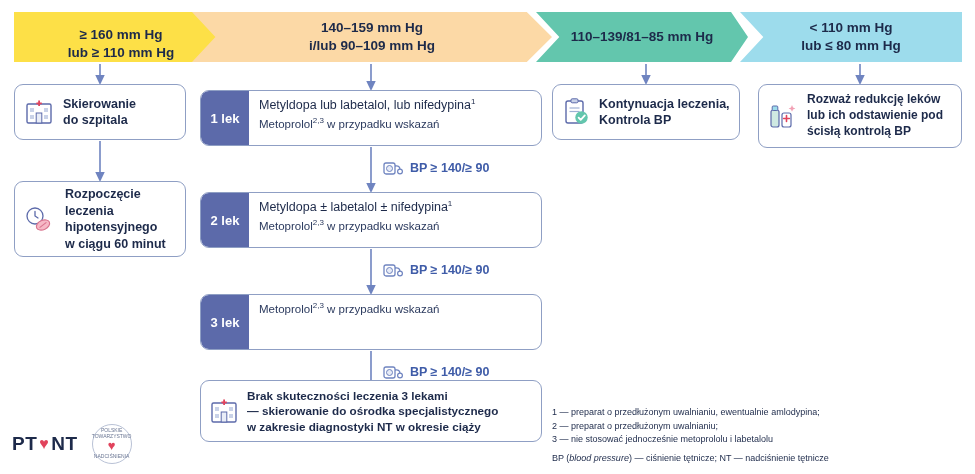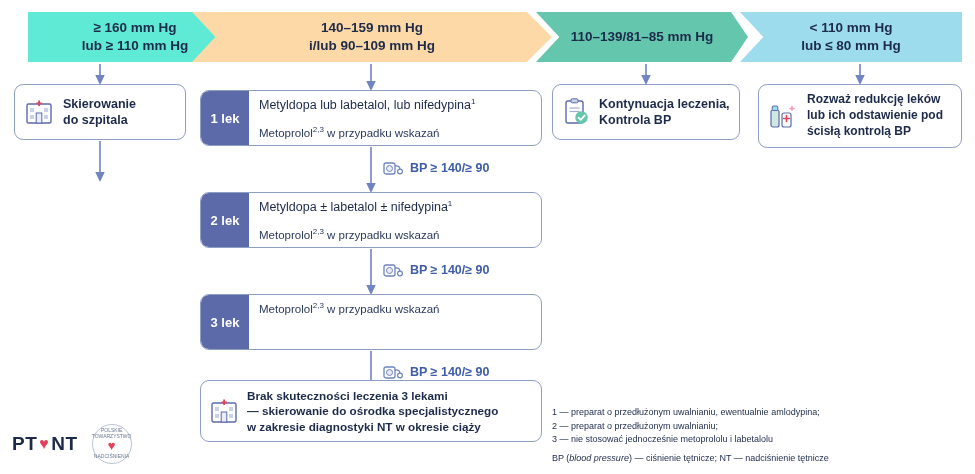--- a/index.html
+++ b/index.html
@@ -28,23 +28,24 @@
     text-align: center;
     font-weight: bold;
     font-size: 13.5px;
     line-height: 1.35;
     color: #1d2a4a;
     box-sizing: border-box;
   }
   .banner .txt { padding: 0 10px; }
 
   .b1 {
-    left: 28px; top: 12px; width: 214px; height: 50px;
-    background: #5eead4;
+    left: 14px; top: 12px; width: 214px; height: 50px;
+    background: #fde047;
     clip-path: polygon(0 0, 88% 0, 100% 50%, 88% 100%, 0 100%);
+    align-items: flex-end;
   }
   .b2 {
     left: 192px; top: 12px; width: 360px; height: 50px;
     background: #fcd9a6;
     clip-path: polygon(0 0, 93% 0, 100% 50%, 93% 100%, 0 100%, 6.5% 50%);
   }
   .b3 {
     left: 536px; top: 12px; width: 212px; height: 50px;
     background: #63c6ad;
     clip-path: polygon(0 0, 92% 0, 100% 50%, 92% 100%, 0 100%, 11% 50%);
@@ -113,21 +114,21 @@
     display: flex;
     align-items: center;
     justify-content: center;
     border-radius: 7px 0 0 7px;
   }
   .step .lines {
     flex: 1;
     padding: 6px 10px;
     display: flex;
     flex-direction: column;
-    justify-content: space-between;
+    justify-content: flex-start;
     gap: 4px;
   }
   .step .l1 {
     font-size: 12.5px;
     color: #1d2a4a;
   }
   .step .l2 {
     font-size: 11.5px;
     color: #2b3a5e;
   }
@@ -288,20 +289,38 @@
           <path d="M14.2 3.6h1.8v1.8h1.8v1.8h-1.8v1.8h-1.8V7.2h-1.8V5.4h1.8z" fill="#e1435c"></path>
         </svg>
       </span>
       <div class="label">
         <div>Skierowanie</div>
         <div>do szpitala</div>
       </div>
     </div>
   </div>
 
+  <div class="card left-card lc2">
+    <div class="body">
+      <span class="icon">
+        <svg width="32" height="32" viewBox="0 0 32 32">
+          <circle cx="11" cy="13" r="8" fill="#fff" stroke="#5c6aaa" stroke-width="1.3"></circle>
+          <path d="M11 8.5V13l3 2" stroke="#5c6aaa" stroke-width="1.3" fill="none" stroke-linecap="round"></path>
+          <ellipse cx="19" cy="22" rx="7" ry="4.6" fill="#f6b8c6" stroke="#d9738e" stroke-width="1.1" transform="rotate(-25 19 22)"></ellipse>
+          <path d="M15.6 24.6 L22.4 19.4" stroke="#d9738e" stroke-width="1.1"></path>
+        </svg>
+      </span>
+      <div class="label">
+        <div>Rozpoczęcie</div>
+        <div>leczenia</div>
+        <div>hipotensyjnego</div>
+        <div>w ciągu 60 minut</div>
+      </div>
+    </div>
+  </div>
 
   <div class="step s1">
     <div class="tag">1 lek</div>
     <div class="lines">
       <div class="l1">
         <span>Metyldopa lub labetalol, lub nifedypina</span><sup>1</sup>
       </div>
       <div class="l2">
         <span>Metoprolol</span><sup>2,3</sup><span> w przypadku wskazań</span>
       </div>

